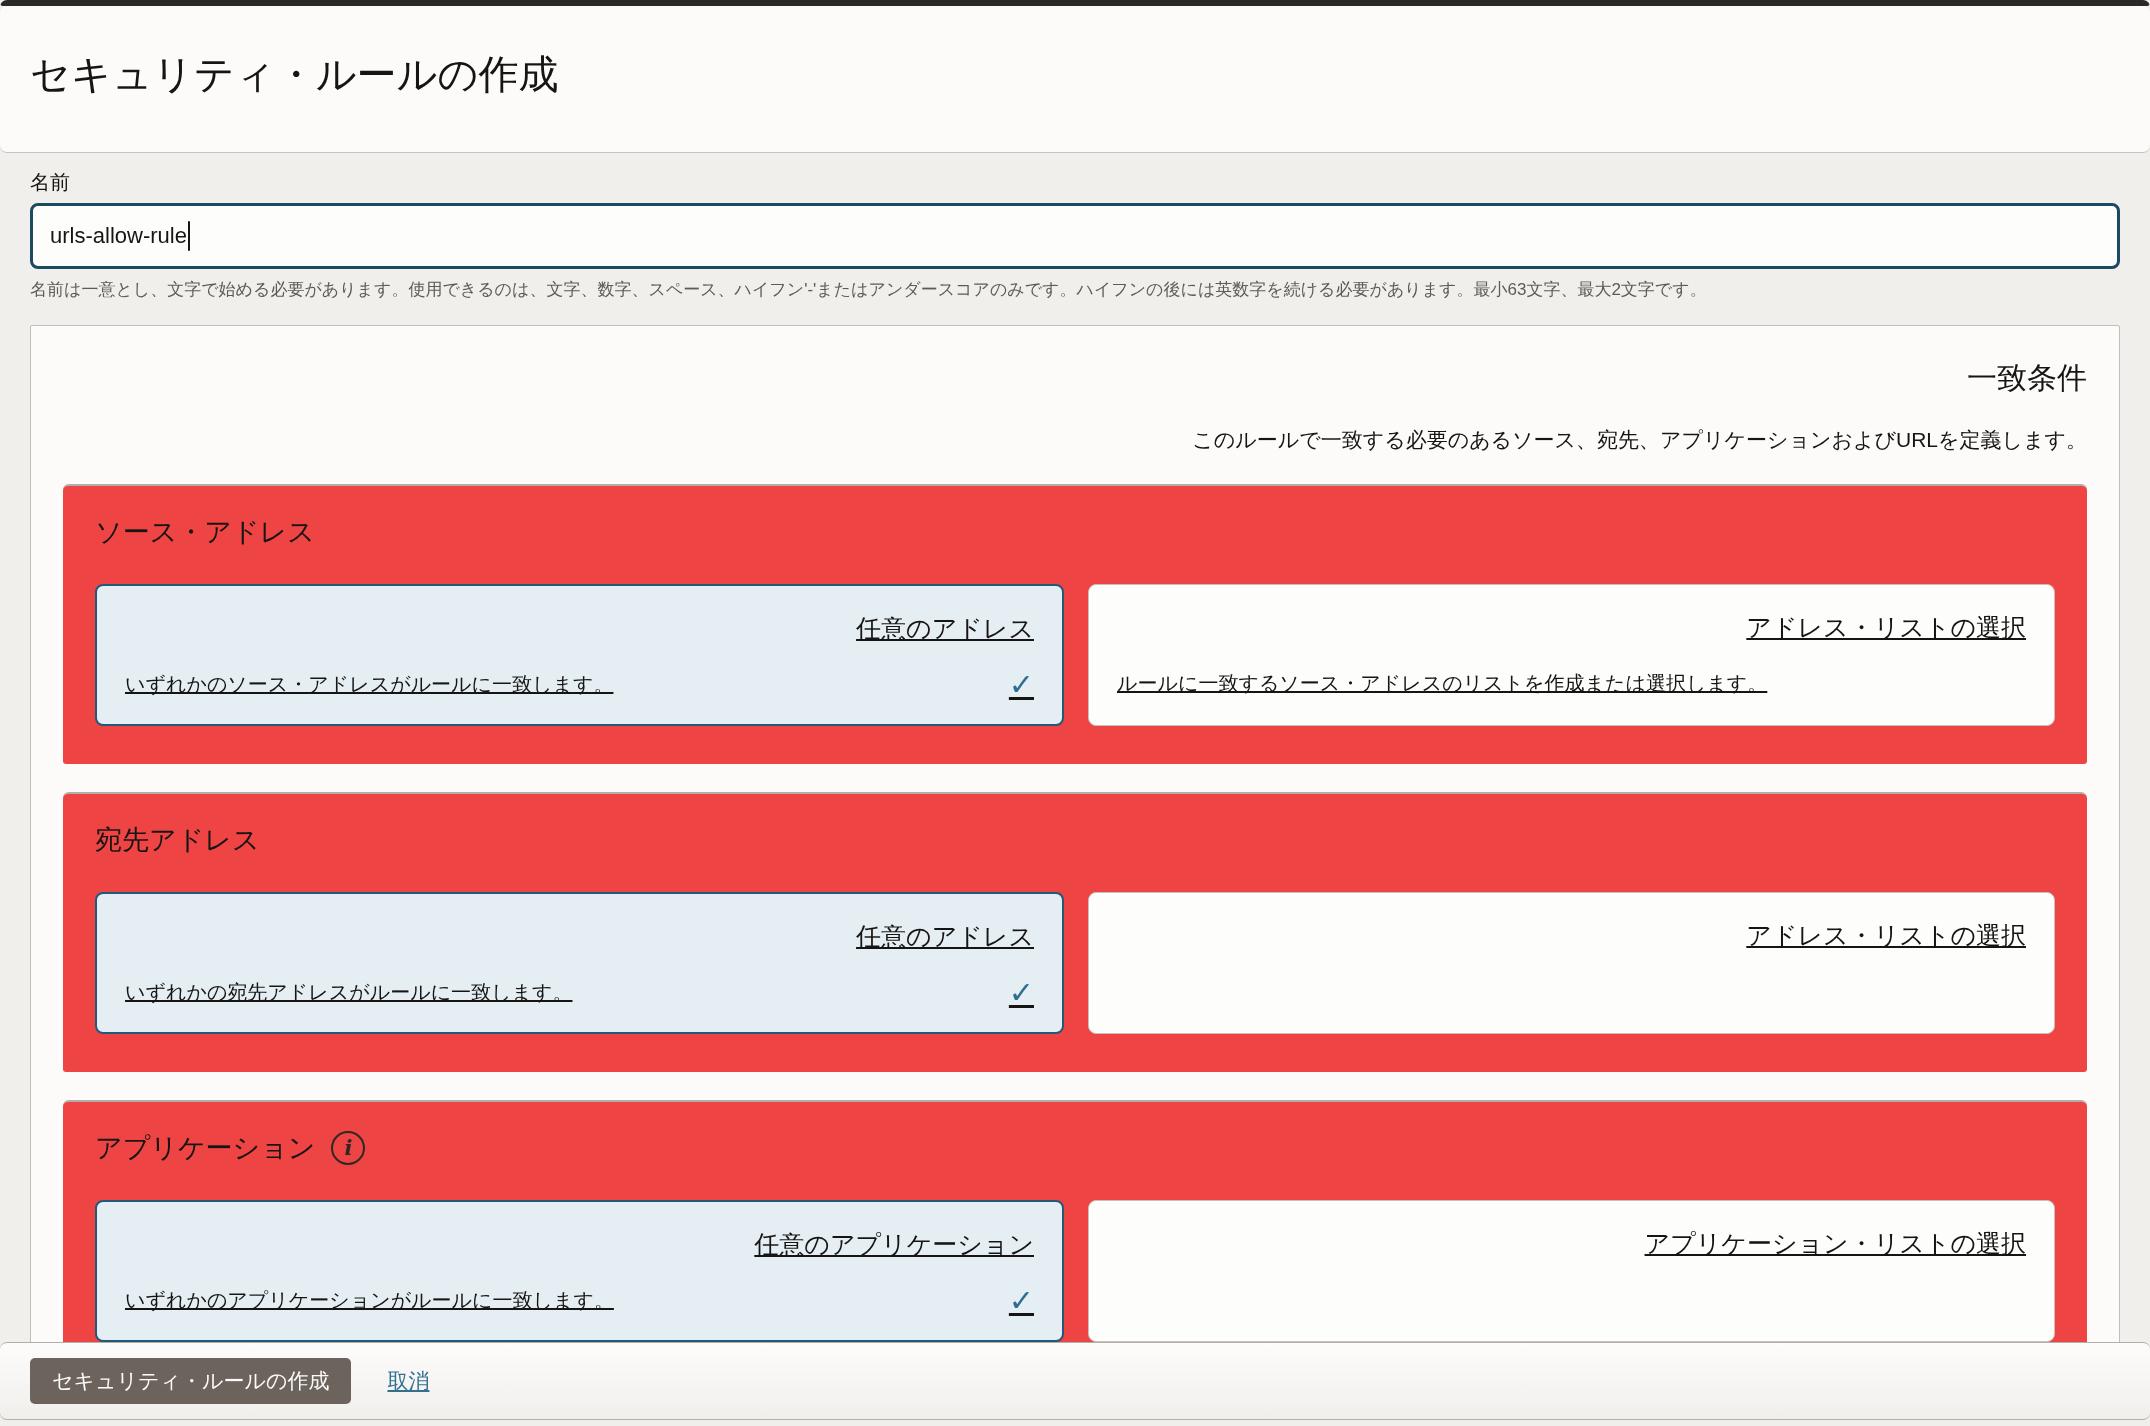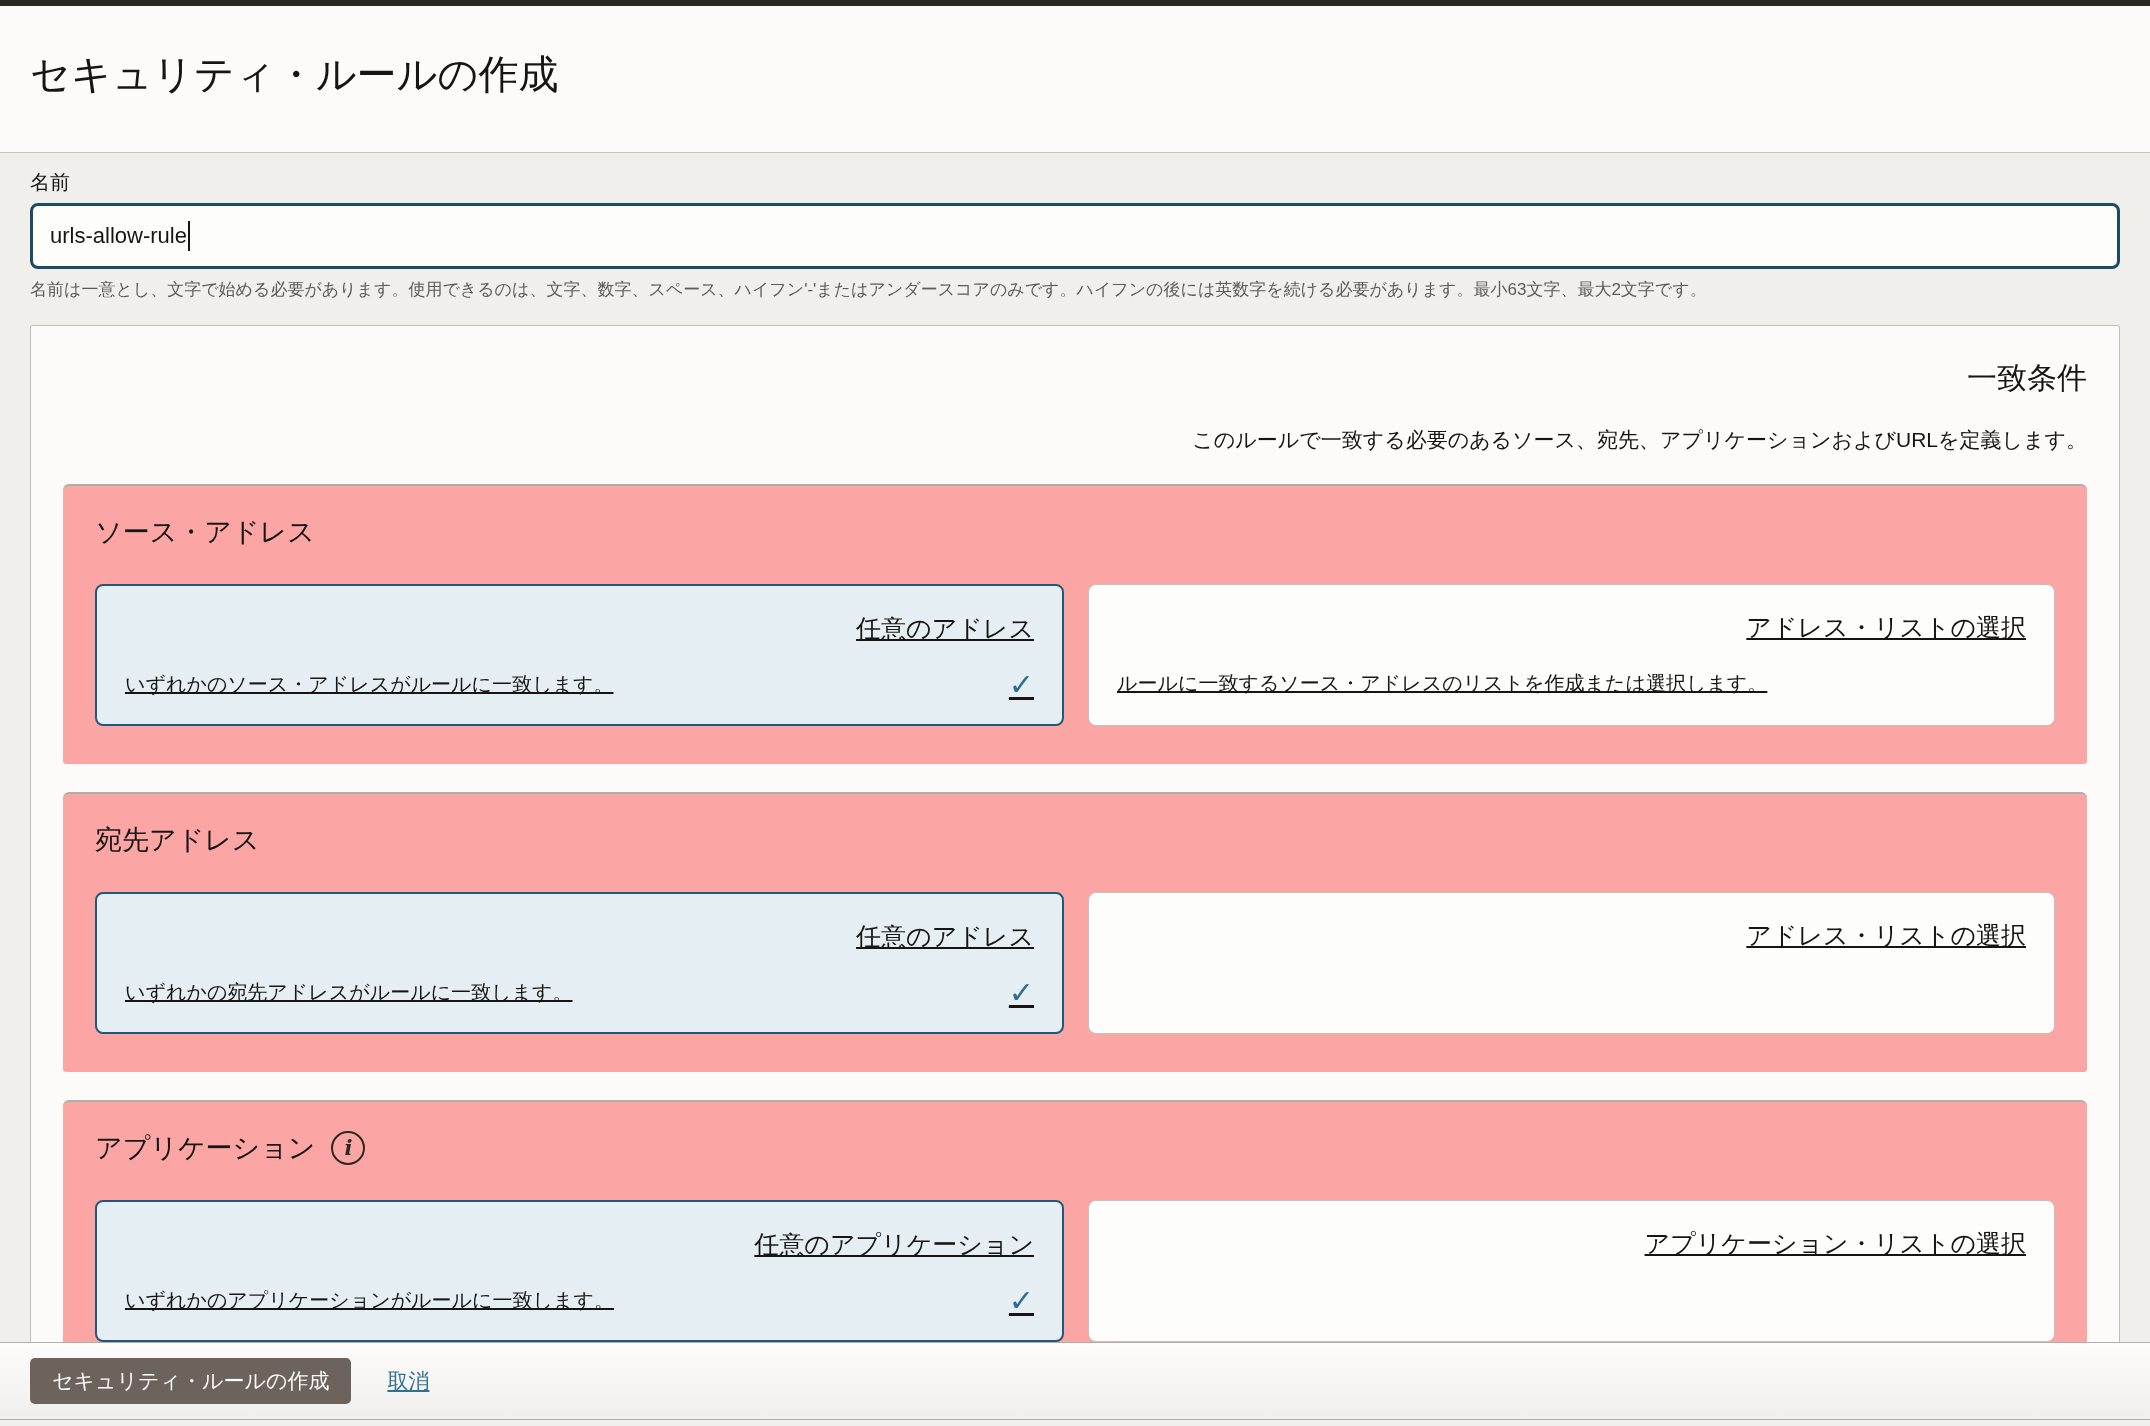--- a/index.html
+++ b/index.html
@@ -1,15 +1,15 @@
 <!DOCTYPE html>
 <html><head>
 <meta charset="utf-8">
 <style>
-  * { margin:0; padding:0; box-sizing:border-box; }
+  * { margin:0; padding:0; box-sizing:border-box;border-radius:7px; }
   html,body { width:2150px; height:1426px; }
   body {
     position:relative; overflow:hidden;
     background:#f1efec; color:#161513;
     font-family:"Liberation Sans","DejaVu Sans",sans-serif;
   }
   .topbar { height:6px; background:#2b2925; }
   .header { background:#fcfbfa; padding:42px 30px 52px 30px; border-bottom:1px solid #c8c3be; }
   .header h1 { font-size:40px; font-weight:400; line-height:52px; }
   .content { padding:0 30px; }
@@ -23,21 +23,21 @@
   .caret { display:inline-block; width:2px; height:30px; background:#161513; margin-left:1px; }
   .helper { margin-top:10px; font-size:17px; line-height:22px; color:#5f5a54; }
   .panel {
     margin-top:24px; background:#fcfbfa; border:1px solid #c3beb9; border-radius:2px;
     padding:32px 32px 34px 32px;
     text-align:right;
   }
   .panel-title { font-size:30px; font-weight:400; line-height:40px; }
   .panel-desc { margin-top:28px; font-size:21px; line-height:28px; }
   .subsection {
-    margin-top:30px; background:#fca5a5; border-top:2px solid #b2ada8;
+    margin-top:30px; background:#ef4444; border-top:2px solid #b2ada8;
     border-radius:6px 6px 3px 3px; padding:28px 32px 38px 32px;
   }
   .subsection + .subsection { margin-top:28px; }
   .sub-title { font-size:27px; font-weight:400; line-height:36px; display:flex; align-items:center; }
   .info-icon {
     display:inline-flex; align-items:center; justify-content:center;
     width:34px; height:34px; border:2.5px solid #2b2925; border-radius:50%;
     margin-left:16px; font-family:"DejaVu Serif","Liberation Serif",serif;
     font-style:italic; font-size:21px; font-weight:700; color:#2b2925; cursor:pointer;
   }

